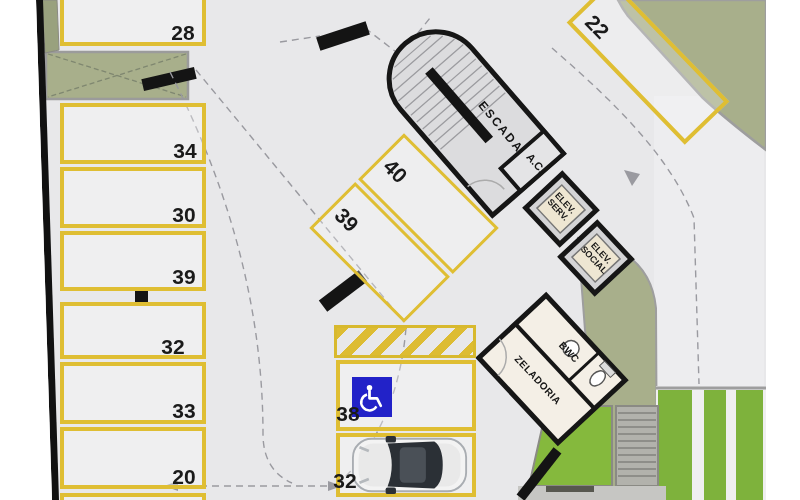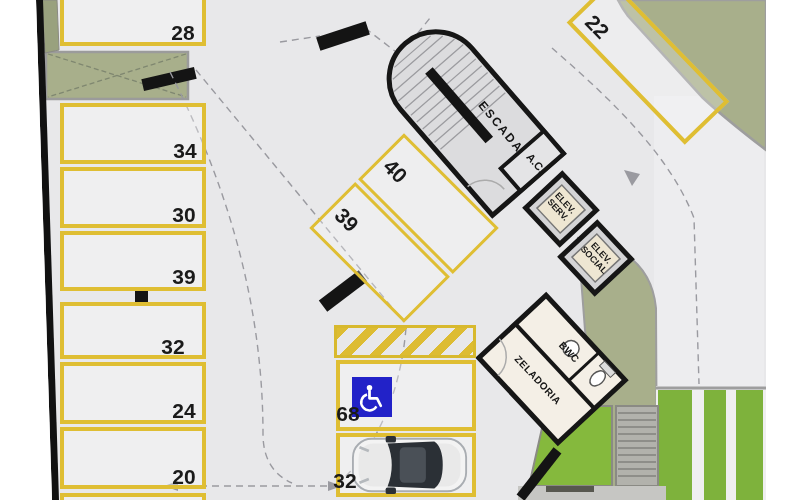--- a/index.html
+++ b/index.html
@@ -127,21 +127,21 @@
   <div class="space" style="left:60px;top:302px;width:146px;height:57px"></div>
   <div class="space" style="left:60px;top:362px;width:146px;height:62px"></div>
   <div class="space" style="left:60px;top:427px;width:146px;height:62px"></div>
   <div class="space" style="left:60px;top:493px;width:146px;height:30px"></div>
 
   <div class="num" style="left:183px;top:33px">28</div>
   <div class="num" style="left:185px;top:151px">34</div>
   <div class="num" style="left:184px;top:215px">30</div>
   <div class="num" style="left:184px;top:277px">39</div>
   <div class="num" style="left:173px;top:347px">32</div>
-  <div class="num" style="left:184px;top:411px">24</div>
+  <div class="num" style="left:184px;top:411px">33</div>
   <div class="num" style="left:184px;top:477px">20</div>
 
   <div class="diamond">
     <div class="dspace" style="margin-bottom:4px">
       <span class="dnum">40</span>
     </div>
     <div class="dspace">
       <span class="dnum">39</span>
     </div>
   </div>
@@ -151,21 +151,21 @@
 
   <div class="hatch"></div>
   <div class="space" style="left:336px;top:360px;width:140px;height:71px"></div>
   <div class="hcsquare">
     <svg width="30" height="30" viewBox="0 0 24 24">
       <circle cx="10" cy="4.5" r="2.2" fill="#fff"></circle>
       <path d="M10,7 L10,13 L16,13 L19,19" stroke="#fff" stroke-width="2.2" fill="none" stroke-linecap="round" stroke-linejoin="round"></path>
       <path d="M8,10 A6.5,6.5 0 1 0 15.5,19.5" stroke="#fff" stroke-width="2" fill="none"></path>
     </svg>
   </div>
-  <div class="num" style="left:348px;top:414px">68</div>
+  <div class="num" style="left:348px;top:414px">38</div>
   <div class="space" style="left:336px;top:433px;width:140px;height:64px"></div>
   <div class="num" style="left:345px;top:481px">32</div>
   <svg class="car" width="128" height="58" viewBox="0 0 128 62">
     <rect x="3" y="3" width="121" height="56" rx="20" fill="#f3f3f3" stroke="#a9adb2" stroke-width="2"></rect>
     <rect x="9" y="8" width="109" height="46" rx="16" fill="#e9e9e9"></rect>
     <path d="M40,8 L90,6 Q99,12 99,31 Q99,50 90,56 L40,54 Q49,31 40,8 Z" fill="#2b3036"></path>
     <rect x="53" y="12" width="28" height="38" rx="5" fill="#4a5057"></rect>
     <rect x="38" y="0" width="11" height="7" rx="2" fill="#2b3036"></rect>
     <rect x="38" y="55" width="11" height="7" rx="2" fill="#2b3036"></rect>
     <path d="M10,12 L20,16 M10,50 L20,46" stroke="#b5b9bd" stroke-width="3" fill="none"></path>

